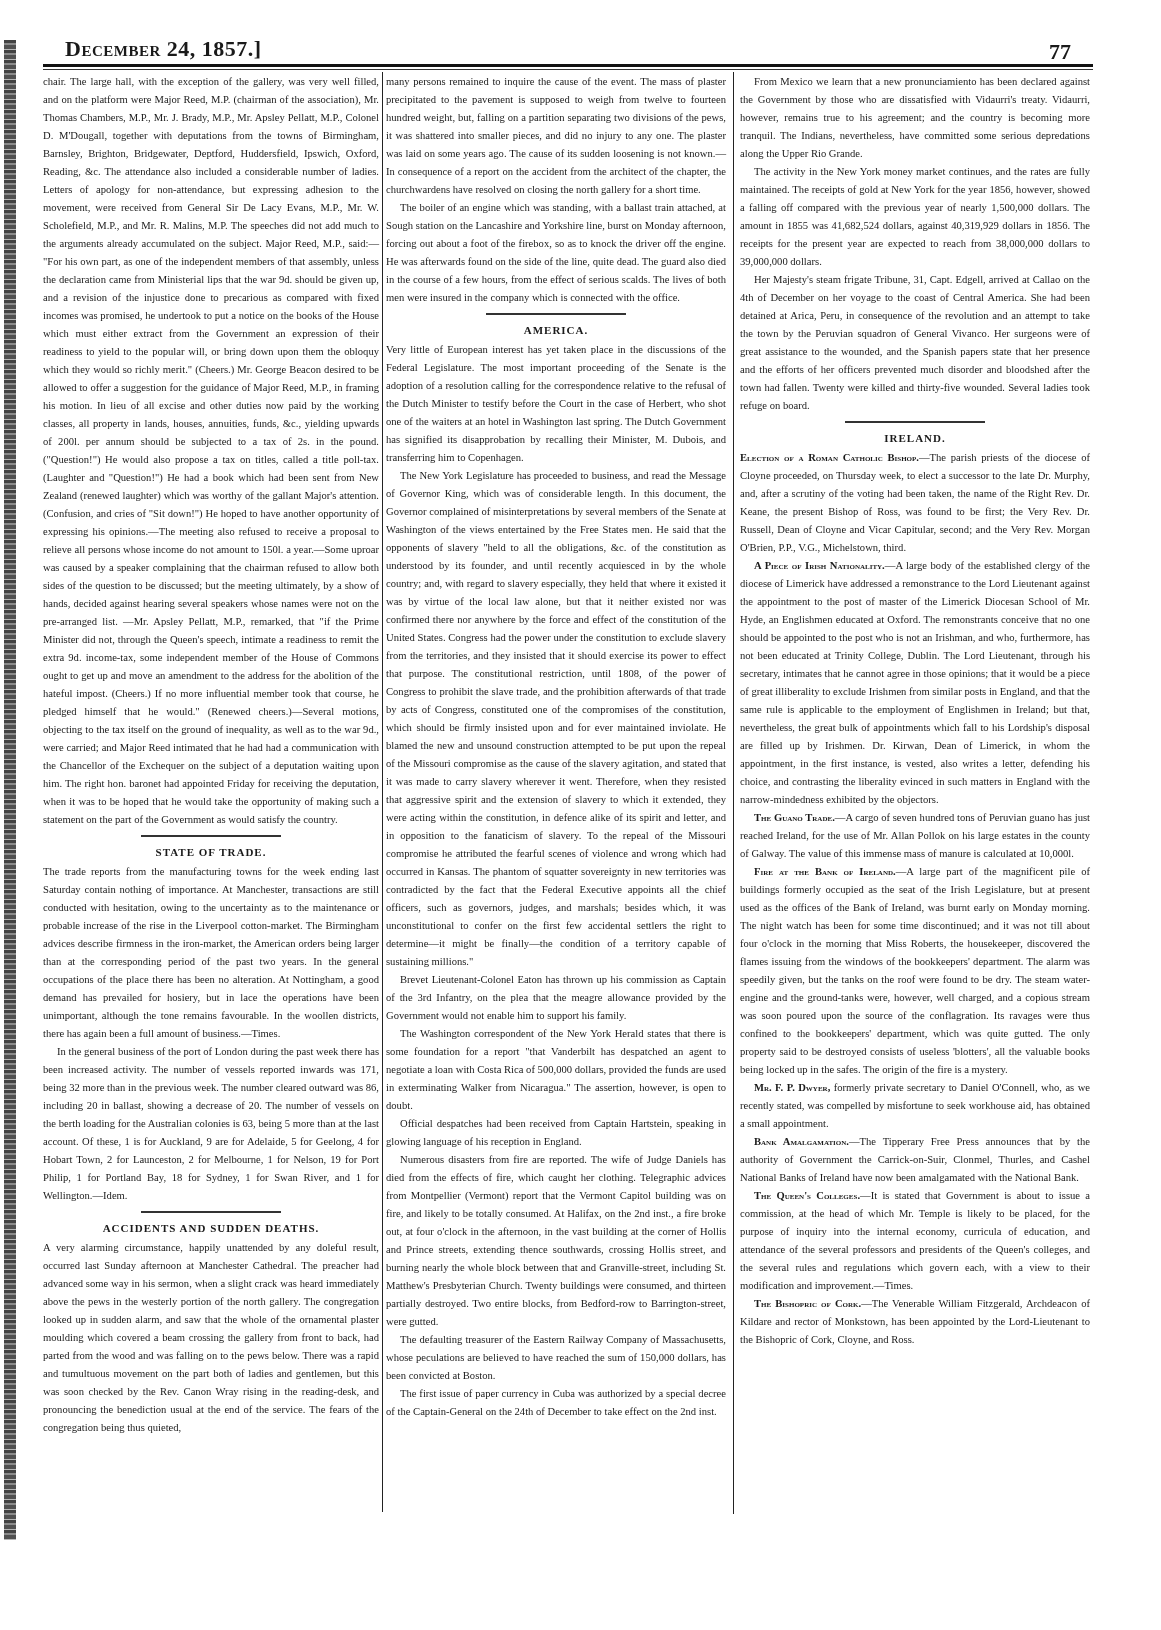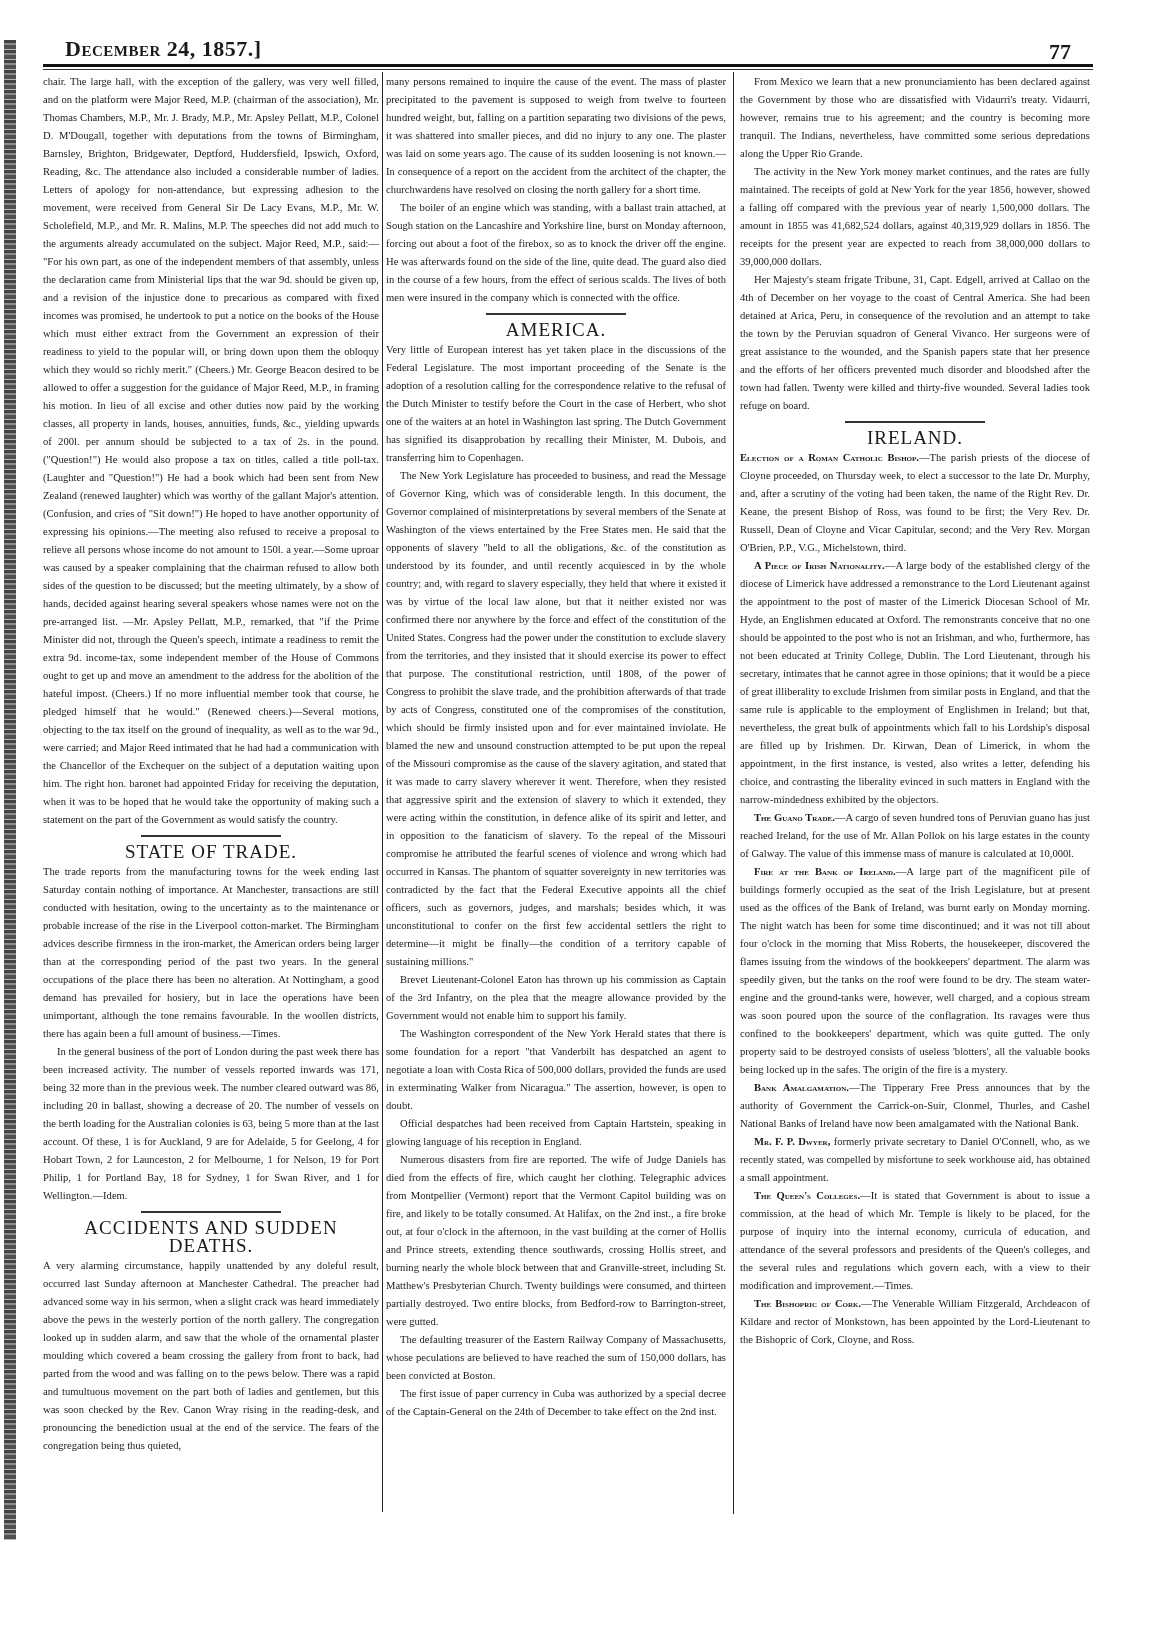--- a/index.html
+++ b/index.html
@@ -15,21 +15,21 @@
   .rule-thin { position:absolute; left:43px; top:69px; width:1050px; height:1px; background:#333; }
   .col { position:absolute; top:73px; font-size:10.6px; line-height:18px; text-align:justify; hyphens:auto; }
   .c1 { left:43px; width:336px; }
   .c2 { left:386px; width:340px; }
   .c3 { left:740px; width:350px; }
   .vline { position:absolute; top:72px; width:1px; background:#222; }
   .v1 { left:382px; height:1440px; }
   .v2 { left:733px; height:1442px; }
   p { margin:0; text-indent:14px; }
   p.noind { text-indent:0; }
-  h2 { font-size:19px; font-weight:normal; text-align:center; letter-spacing:1px; margin:6px 0 2px 0; }
+  h2 { font-size:11px; font-weight:bold; text-align:center; letter-spacing:1px; margin:6px 0 2px 0; }
   .sep { width:140px; height:2px; background:#333; margin:6px auto 0 auto; }
   .sc { font-variant:small-caps;font-weight:bold; }
 </style>
 </head>
 <body>
 
 <div class="binding"></div>
 
 <div class="header">
   <span class="date">December 24, 1857.]</span>
@@ -70,17 +70,17 @@
 <div class="col c3">
   <p>From Mexico we learn that a new pronunciamiento has been declared against the Government by those who are dissatisfied with Vidaurri's treaty. Vidaurri, however, remains true to his agreement; and the country is becoming more tranquil. The Indians, nevertheless, have committed some serious depredations along the Upper Rio Grande.</p>
   <p>The activity in the New York money market continues, and the rates are fully maintained. The receipts of gold at New York for the year 1856, however, showed a falling off compared with the previous year of nearly 1,500,000 dollars. The amount in 1855 was 41,682,524 dollars, against 40,319,929 dollars in 1856. The receipts for the present year are expected to reach from 38,000,000 dollars to 39,000,000 dollars.</p>
   <p>Her Majesty's steam frigate Tribune, 31, Capt. Edgell, arrived at Callao on the 4th of December on her voyage to the coast of Central America. She had been detained at Arica, Peru, in consequence of the revolution and an attempt to take the town by the Peruvian squadron of General Vivanco. Her surgeons were of great assistance to the wounded, and the Spanish papers state that her presence and the efforts of her officers prevented much disorder and bloodshed after the town had fallen. Twenty were killed and thirty-five wounded. Several ladies took refuge on board.</p>
   <div class="sep"></div>
   <h2>IRELAND.</h2>
   <p class="noind"><span class="sc">Election of a Roman Catholic Bishop.</span><span>—The parish priests of the diocese of Cloyne proceeded, on Thursday week, to elect a successor to the late Dr. Murphy, and, after a scrutiny of the voting had been taken, the name of the Right Rev. Dr. Keane, the present Bishop of Ross, was found to be first; the Very Rev. Dr. Russell, Dean of Cloyne and Vicar Capitular, second; and the Very Rev. Morgan O'Brien, P.P., V.G., Michelstown, third.</span></p>
   <p><span class="sc">A Piece of Irish Nationality.</span><span>—A large body of the established clergy of the diocese of Limerick have addressed a remonstrance to the Lord Lieutenant against the appointment to the post of master of the Limerick Diocesan School of Mr. Hyde, an Englishmen educated at Oxford. The remonstrants conceive that no one should be appointed to the post who is not an Irishman, and who, furthermore, has not been educated at Trinity College, Dublin. The Lord Lieutenant, through his secretary, intimates that he cannot agree in those opinions; that it would be a piece of great illiberality to exclude Irishmen from similar posts in England, and that the same rule is applicable to the employment of Englishmen in Ireland; but that, nevertheless, the great bulk of appointments which fall to his Lordship's disposal are filled up by Irishmen. Dr. Kirwan, Dean of Limerick, in whom the appointment, in the first instance, is vested, also writes a letter, defending his choice, and contrasting the liberality evinced in such matters in England with the narrow-mindedness exhibited by the objectors.</span></p>
   <p><span class="sc">The Guano Trade.</span><span>—A cargo of seven hundred tons of Peruvian guano has just reached Ireland, for the use of Mr. Allan Pollok on his large estates in the county of Galway. The value of this immense mass of manure is calculated at 10,000l.</span></p>
   <p><span class="sc">Fire at the Bank of Ireland.</span><span>—A large part of the magnificent pile of buildings formerly occupied as the seat of the Irish Legislature, but at present used as the offices of the Bank of Ireland, was burnt early on Monday morning. The night watch has been for some time discontinued; and it was not till about four o'clock in the morning that Miss Roberts, the housekeeper, discovered the flames issuing from the windows of the bookkeepers' department. The alarm was speedily given, but the tanks on the roof were found to be dry. The steam water-engine and the ground-tanks were, however, well charged, and a copious stream was soon poured upon the source of the conflagration. Its ravages were thus confined to the bookkeepers' department, which was quite gutted. The only property said to be destroyed consists of useless 'blotters', all the valuable books being locked up in the safes. The origin of the fire is a mystery.</span></p>
+  <p><span class="sc">Mr. F. P. Dwyer,</span><span> formerly private secretary to Daniel O'Connell, who, as we recently stated, was compelled by misfortune to seek workhouse aid, has obtained a small appointment.</span></p>
   <p><span class="sc">Bank Amalgamation.</span><span>—The Tipperary Free Press announces that by the authority of Government the Carrick-on-Suir, Clonmel, Thurles, and Cashel National Banks of Ireland have now been amalgamated with the National Bank.</span></p>
-  <p><span class="sc">Mr. F. P. Dwyer,</span><span> formerly private secretary to Daniel O'Connell, who, as we recently stated, was compelled by misfortune to seek workhouse aid, has obtained a small appointment.</span></p>
   <p><span class="sc">The Queen's Colleges.</span><span>—It is stated that Government is about to issue a commission, at the head of which Mr. Temple is likely to be placed, for the purpose of inquiry into the internal economy, curricula of education, and attendance of the several professors and presidents of the Queen's colleges, and the several rules and regulations which govern each, with a view to their modification and improvement.—Times.</span></p>
   <p><span class="sc">The Bishopric of Cork.</span><span>—The Venerable William Fitzgerald, Archdeacon of Kildare and rector of Monkstown, has been appointed by the Lord-Lieutenant to the Bishopric of Cork, Cloyne, and Ross.</span></p>
 </div>
 
 </body></html>

